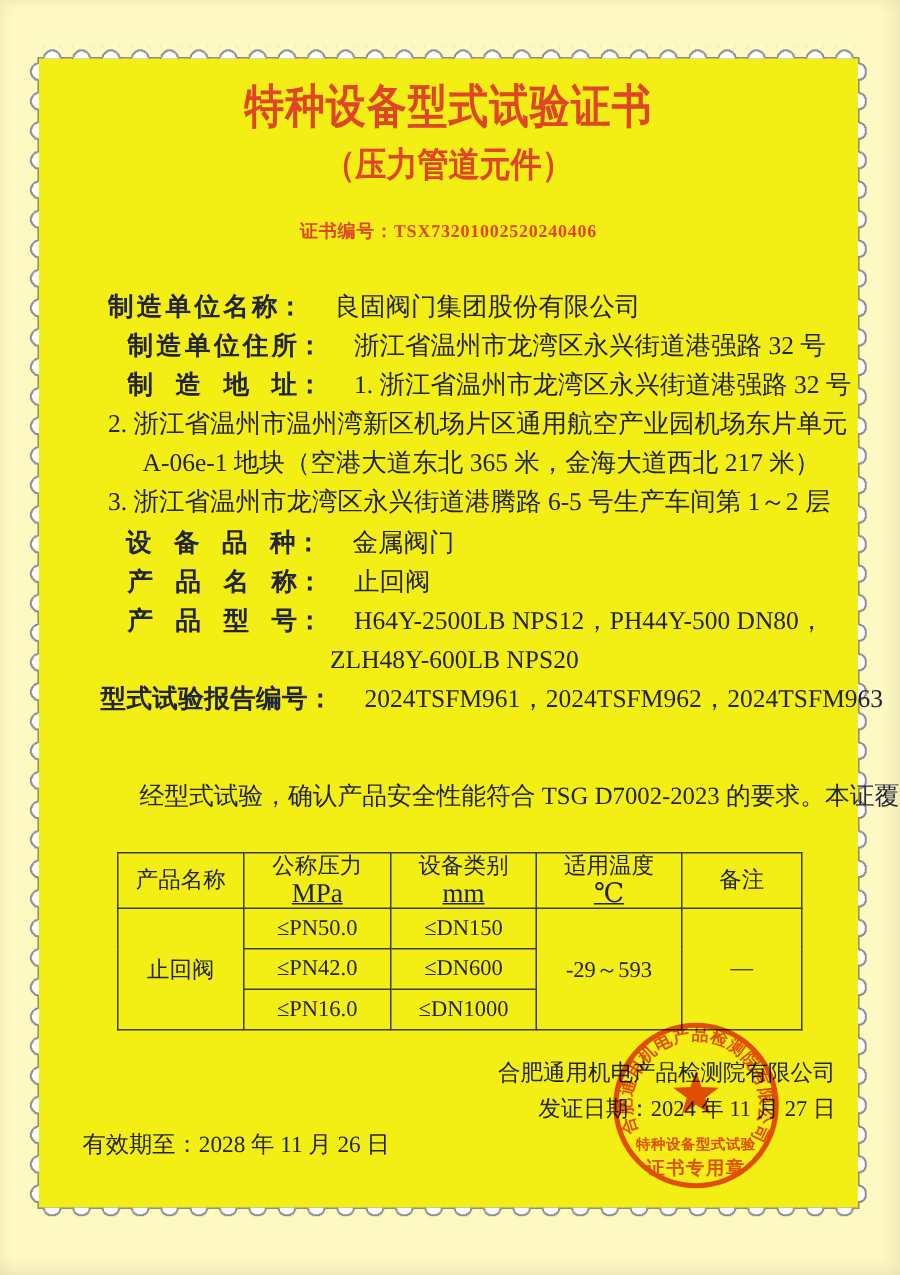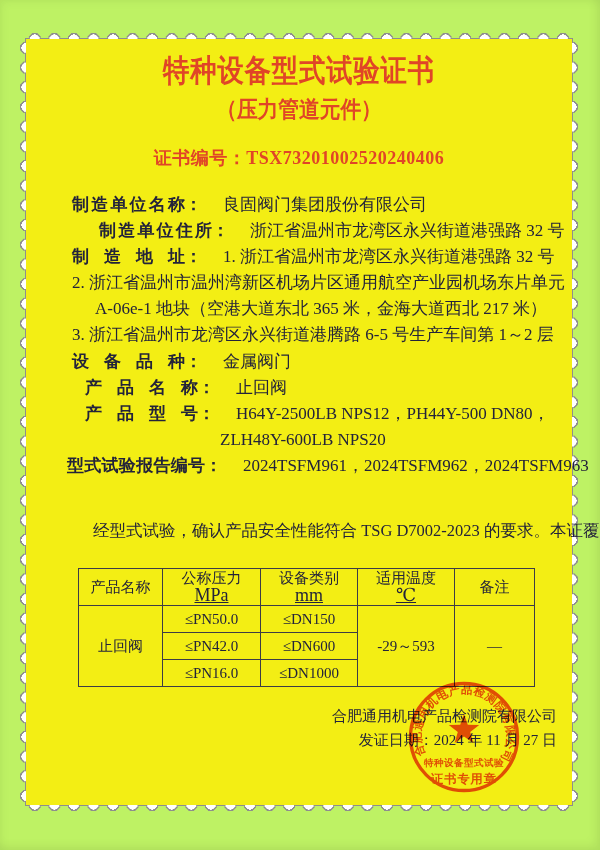--- a/index.html
+++ b/index.html
@@ -5,21 +5,21 @@
   :root{
     --paper-yellow:#f3ee14;
     --title-red:#e04527;
     --ink:#23233a;
     --edge-gray:#8e8e8e;
     --seal-red:#ea4620;
     --table-line:#3c3c46;
   }
   html,body{margin:0;padding:0;background:#ffffff;}
   .page{
-    position:relative;width:600px;height:850px;background:#bef264;overflow:hidden;
+    position:relative;width:600px;height:850px;background:#fef9c3;overflow:hidden;
     font-family:"Liberation Serif","DejaVu Serif",serif;color:var(--ink);
     box-shadow:inset -4px -4px 10px rgba(0,0,0,.07), inset 3px 3px 8px rgba(0,0,0,.04);
   }
   
   .panel{
     position:absolute;left:25px;top:38px;width:548px;height:768px;
     background:var(--paper-yellow);
     border:1px solid var(--edge-gray);box-sizing:border-box;
   }
   .scallop{position:absolute;pointer-events:none;}
@@ -41,21 +41,21 @@
     color:var(--title-red);font-size:31px;font-weight:bold;line-height:38px;
   }
   .title>span{display:inline-block;transform:scaleX(.85);transform-origin:center;white-space:nowrap;letter-spacing:1px;}
   .subtitle{
     position:absolute;left:25px;top:96px;width:548px;text-align:center;
     color:var(--title-red);font-size:23px;font-weight:bold;line-height:28px;
   }
   .subtitle>span{display:inline-block;transform:scaleX(.9);transform-origin:center;white-space:nowrap;}
   .certno{
     position:absolute;left:25px;top:146px;width:548px;text-align:center;
-    color:var(--title-red);font-size:18px;font-weight:bold;letter-spacing:.5px;white-space:nowrap;
+    color:var(--title-red);font-size:12px;font-weight:bold;letter-spacing:.5px;white-space:nowrap;
   }
 
   .fields{position:absolute;left:60px;top:192px;width:495px;font-size:17px;}
   .frow{line-height:26.1px;white-space:nowrap;}
   .flabel{
     display:inline-block;text-align:justify;text-align-last:justify;
     font-family:"Liberation Sans","DejaVu Sans",sans-serif;font-weight:bold;vertical-align:bottom;
   }
   .fcolon{font-family:"Liberation Sans","DejaVu Sans",sans-serif;font-weight:bold;}
   .fvalue{margin-left:21px;}
@@ -103,26 +103,26 @@
   <div class="title">
     <span>特种设备型式试验证书</span>
   </div>
   <div class="subtitle">
     <span>（压力管道元件）</span>
   </div>
   <div class="certno"><span>证书编号：</span><span>TSX73201002520240406</span></div>
 
   <div class="fields">
     <div class="frow"><span class="flabel" style="width:113px;margin-left:12px">制造单位名称</span><span class="fcolon">：</span><span class="fvalue">良固阀门集团股份有限公司</span></div>
-    <div class="frow"><span class="flabel" style="width:113px;margin-left:39px">制造单位住所</span><span class="fcolon">：</span><span class="fvalue">浙江省温州市龙湾区永兴街道港强路 32 号</span></div>
-    <div class="frow"><span class="flabel" style="width:113px;margin-left:12px">制造地址</span><span class="fcolon">：</span><span class="fvalue">1. 浙江省温州市龙湾区永兴街道港强路 32 号</span></div>
+    <div class="frow"><span class="flabel" style="width:113px;margin-left:25px">制造单位住所</span><span class="fcolon">：</span><span class="fvalue">浙江省温州市龙湾区永兴街道港强路 32 号</span></div>
+    <div class="frow"><span class="flabel" style="width:113px;margin-left:25px">制造地址</span><span class="fcolon">：</span><span class="fvalue">1. 浙江省温州市龙湾区永兴街道港强路 32 号</span></div>
     <div class="frow fcont" style="padding-left:12px">2. 浙江省温州市温州湾新区机场片区通用航空产业园机场东片单元</div>
     <div class="frow fcont" style="padding-left:35px">A-06e-1 地块（空港大道东北 365 米，金海大道西北 217 米）</div>
     <div class="frow fcont" style="padding-left:12px">3. 浙江省温州市龙湾区永兴街道港腾路 6-5 号生产车间第 1～2 层</div>
-    <div class="frow"><span class="flabel" style="width:113px;margin-left:12px">设备品种</span><span class="fcolon">：</span><span class="fvalue">金属阀门</span></div>
+    <div class="frow"><span class="flabel" style="width:113px;margin-left:24px">设备品种</span><span class="fcolon">：</span><span class="fvalue">金属阀门</span></div>
     <div class="frow"><span class="flabel" style="width:113px;margin-left:25px">产品名称</span><span class="fcolon">：</span><span class="fvalue">止回阀</span></div>
     <div class="frow"><span class="flabel" style="width:113px;margin-left:25px">产品型号</span><span class="fcolon">：</span><span class="fvalue">H64Y-2500LB NPS12，PH44Y-500 DN80，</span></div>
     <div class="frow fcont" style="padding-left:160px">ZLH48Y-600LB NPS20</div>
     <div class="frow"><span class="flabel" style="width:138px;margin-left:7px">型式试验报告编号</span><span class="fcolon">：</span><span class="fvalue">2024TSFM961，2024TSFM962，2024TSFM963</span></div>
   </div>
 
   <div class="statement">
     <div class="ln1">经型式试验，确认产品安全性能符合 TSG D7002-2023 的要求。本证覆盖</div>
   </div>
 
@@ -158,20 +158,21 @@
       <td>≤DN1000</td>
     </tr>
   </tbody>
     </table>
 
   <div class="issuer">
     <div>合肥通用机电产品检测院有限公司</div>
     <div><span>发证日期：</span><span>2024 年 11 月 27 日</span></div>
   </div>
 
+  <div class="validity"><span>有效期至：</span><span>2028 年 11 月 26 日</span></div>
 
   <svg class="seal" viewBox="0 0 120 120">
     <circle cx="60" cy="60" r="53.5" fill="none" stroke="var(--seal-red)" stroke-width="3.4"></circle>
     <defs>
       <path id="sealArc" d="M 21.5 78.5 A 43 43 0 1 1 98.5 78.5" fill="none"></path>
     </defs>
     <text font-size="11.2" letter-spacing="0.7">
       <textPath href="#sealArc" startOffset="1">合肥通用机电产品检测院有限公司</textPath>
     </text>
     <polygon points="60,37 63.8,47.7 75.2,48.1 66.2,55 69.4,65.9 60,59.5 50.6,65.9 53.8,55 44.8,48.1 56.2,47.7" fill="var(--seal-red)"></polygon>

